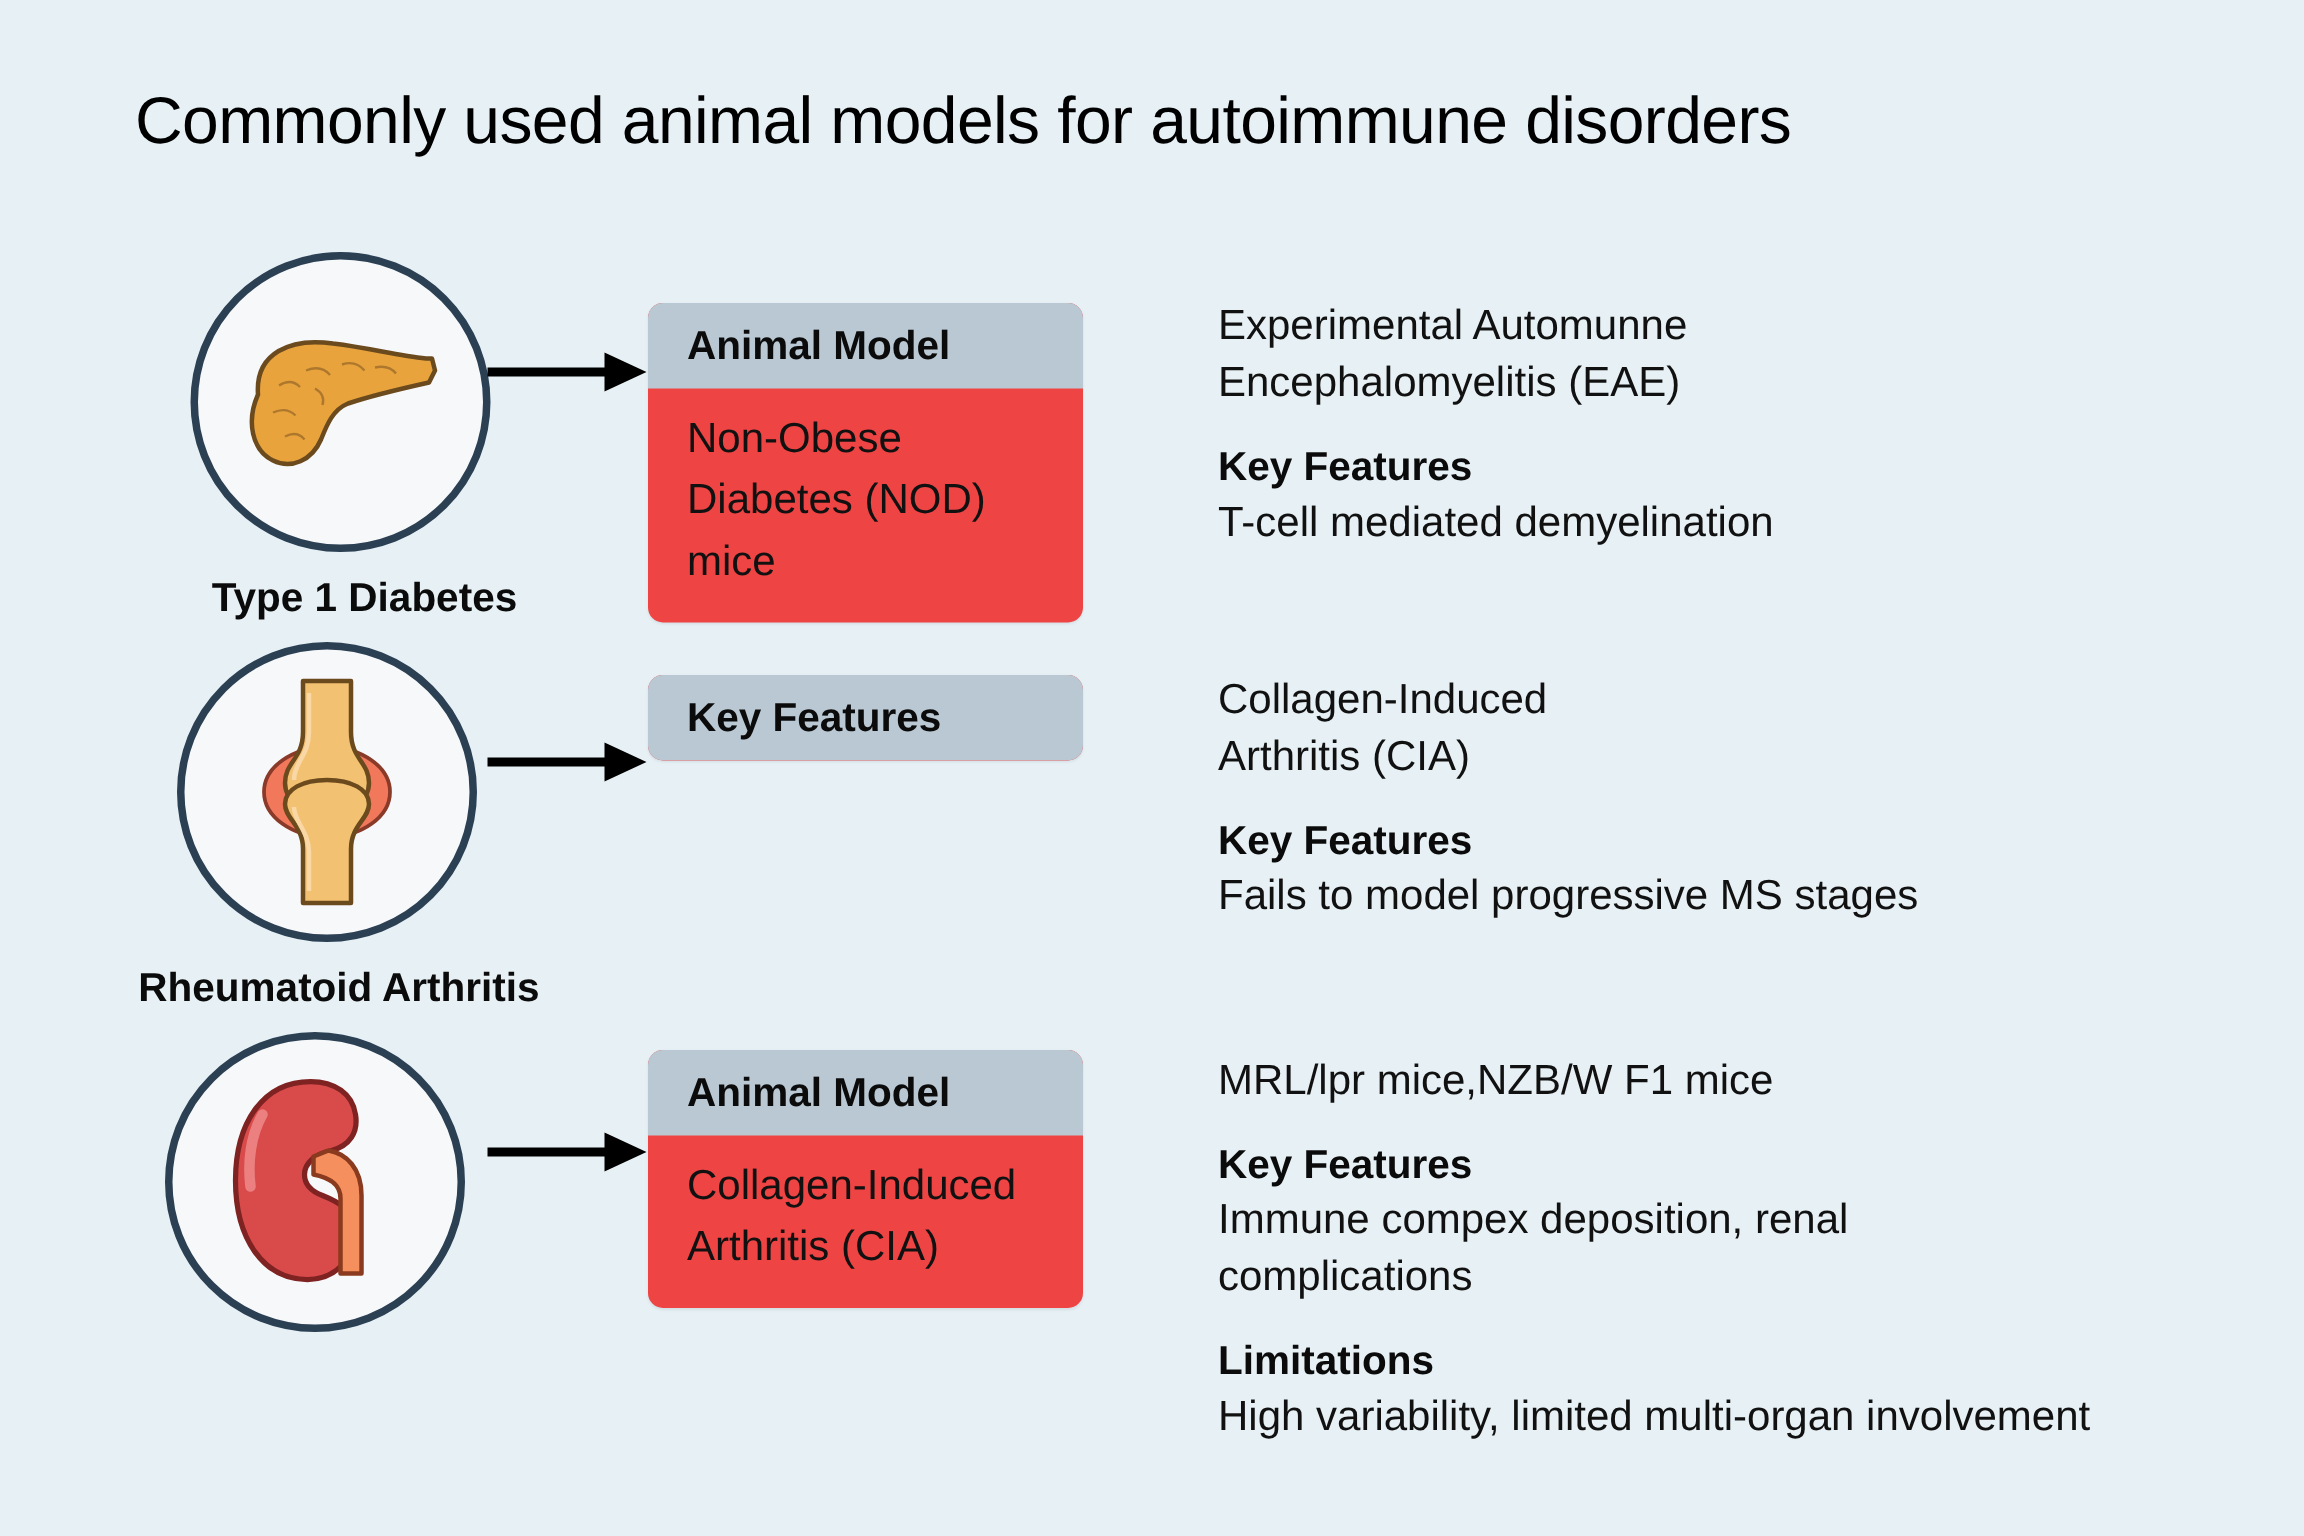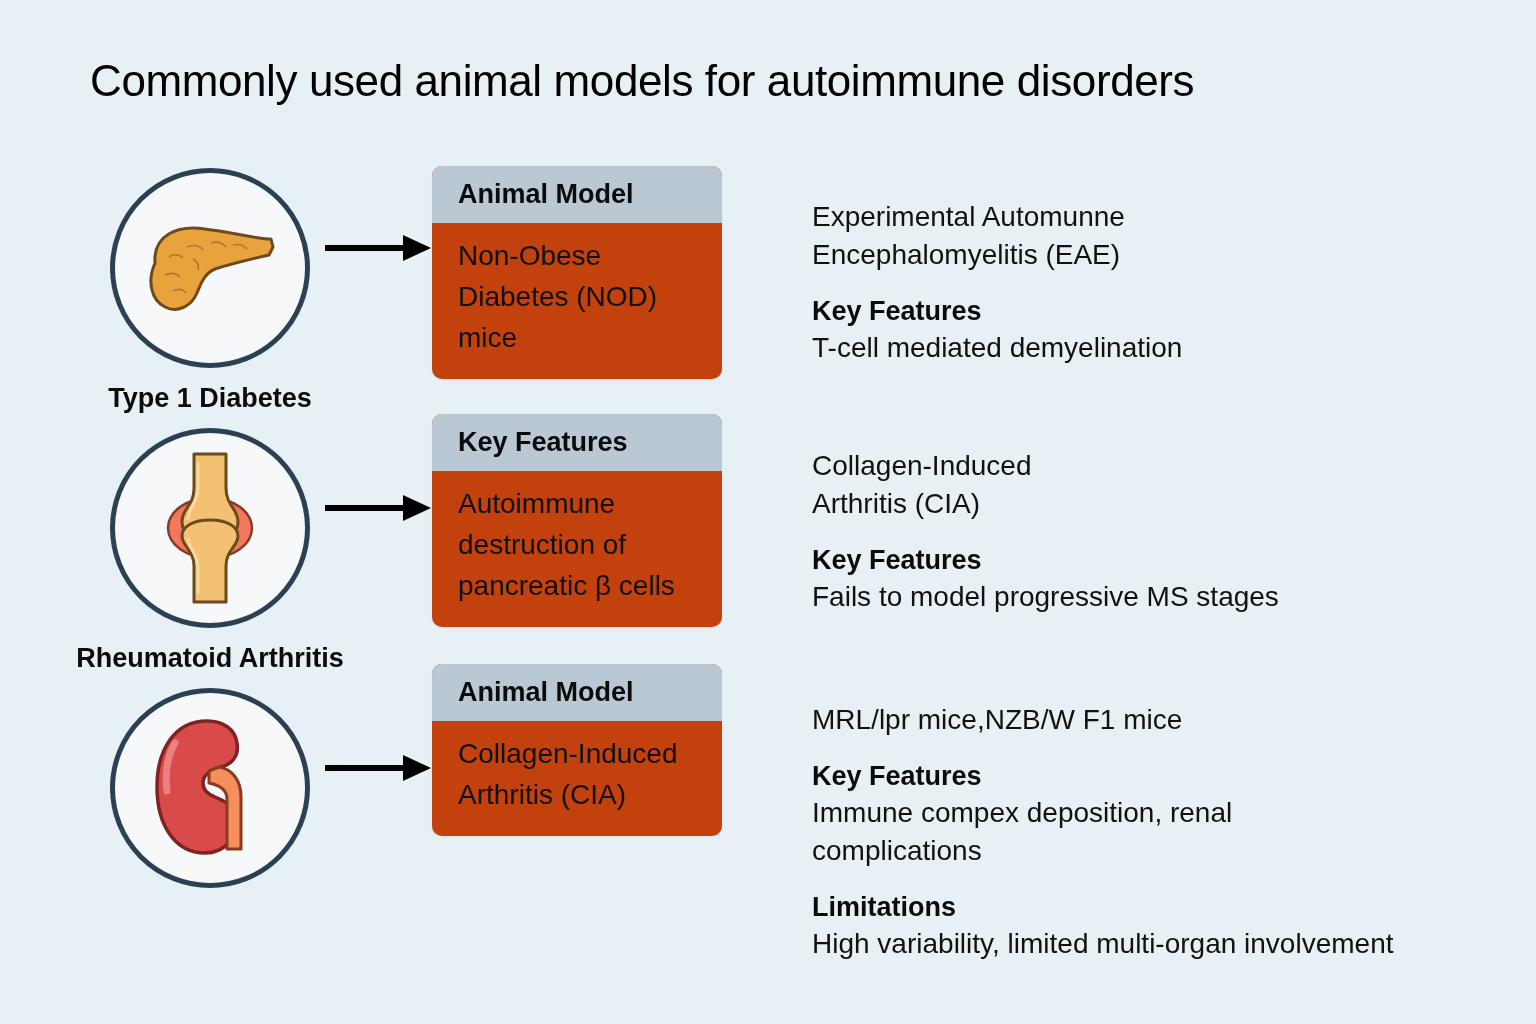--- a/index.html
+++ b/index.html
@@ -22,22 +22,22 @@
     width: 1400px;
     font-size: 44px;
     font-weight: normal;
     letter-spacing: -0.4px;
     color: #000000;
     white-space: nowrap;
   }
 
   
   .disease-block { position: absolute; left: 0; width: 420px; }
-  .disease-block.b1 { top: 168px; }
-  .disease-block.b2 { top: 428px; }
+  .disease-block.b1 { top: 168px; padding-left: 33px; }
+  .disease-block.b2 { top: 428px; padding-left: 16px; }
   .disease-block.b3 { top: 688px; }
 
   .circle {
     width: 200px;
     height: 200px;
     border-radius: 50%;
     background: #f7f8fa;
     border: 5px solid #2c4054;
     margin: 0 auto;
     position: relative;
@@ -74,22 +74,23 @@
     border-left: 28px solid #000;
   }
 
   
   .card {
     position: absolute;
     left: 432px;
     width: 290px;
     border-radius: 10px;
     overflow: hidden;
-    background: #c2410c;
+    background: #ef4444;
     box-shadow: 0 1px 2px rgba(40,60,80,0.10);
+    margin-top: 36px;
   }
   .card.c1 { top: 166px; }
   .card.c2 { top: 414px; }
   .card.c3 { top: 664px; }
 
   .card-header {
     background: #b9c8d2;
     padding: 13px 26px 13px 26px;
     font-size: 27px;
     font-weight: bold;
@@ -201,21 +202,20 @@
   <div class="head"></div>
 </div>
 
 <div class="card c1">
   <div class="card-header">Animal Model</div>
   <div class="card-body">Non-Obese Diabetes (NOD) mice</div>
 </div>
 
 <div class="card c2">
   <div class="card-header">Key Features</div>
-  <div class="card-body">Autoimmune destruction of pancreatic β cells</div>
 </div>
 
 <div class="card c3">
   <div class="card-header">Animal Model</div>
   <div class="card-body">Collagen-Induced Arthritis (CIA)</div>
 </div>
 
 <div class="info-block i1">
   <div class="info-title">Experimental Automunne
 Encephalomyelitis (EAE)</div>

